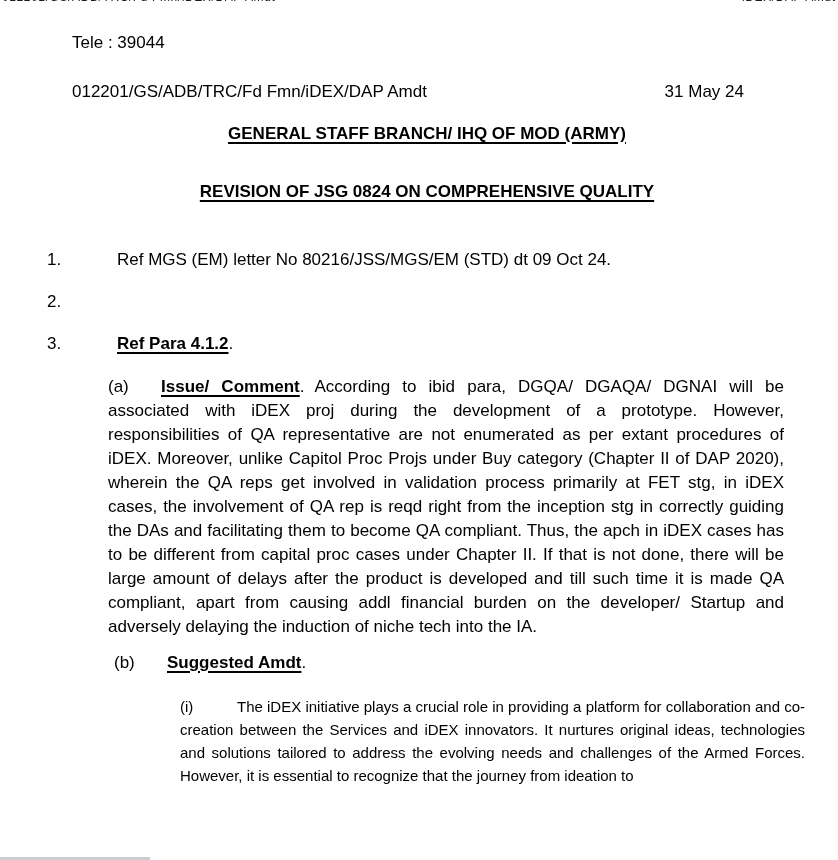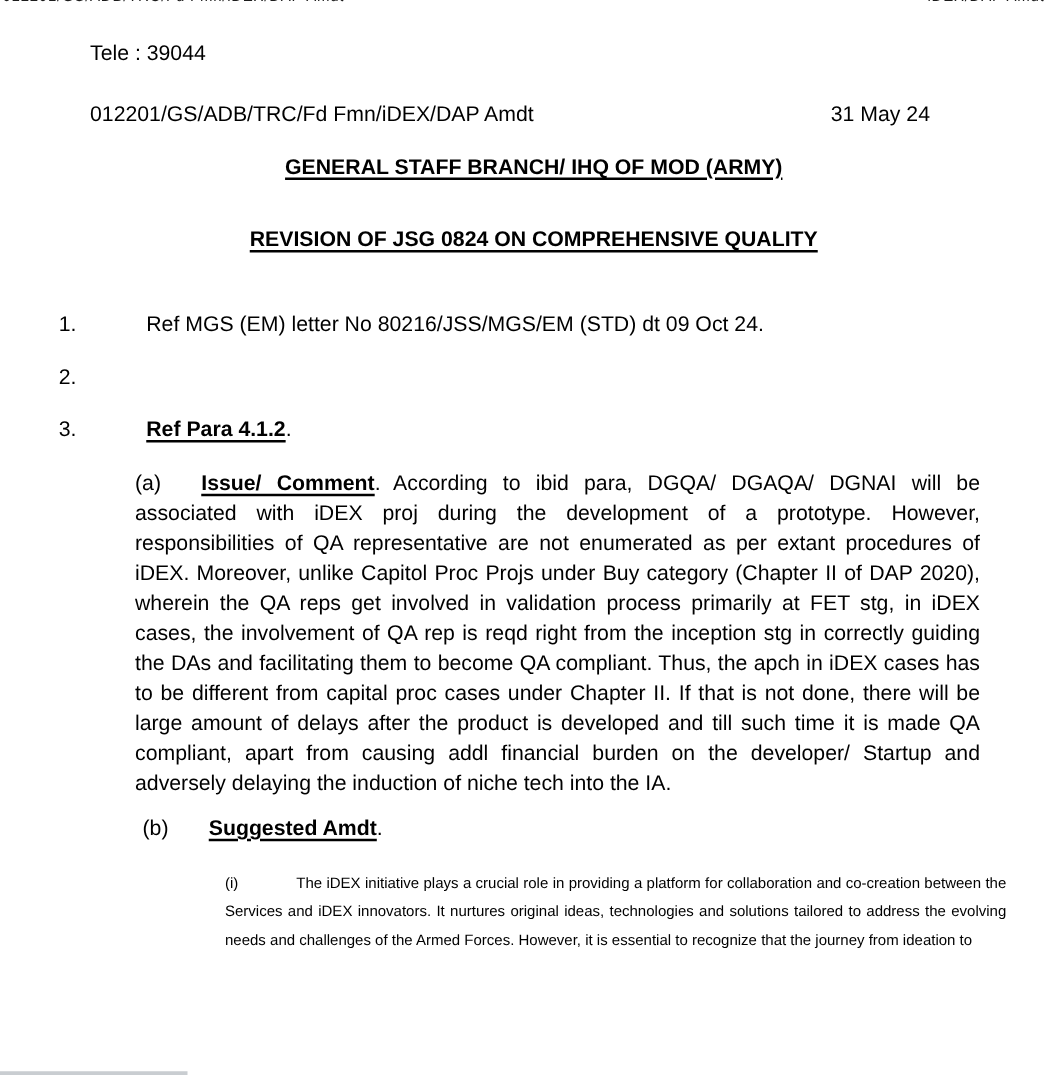--- a/index.html
+++ b/index.html
@@ -90,21 +90,21 @@
   .sub-b-row {
     margin: 14px 0 0 114px;
     line-height: 20px;
     text-align: left;
   }
   .sub-i {
     margin: 22px 0 0 180px;
     width: 625px;
     text-align: justify;
     line-height: 23px;
-    font-size: 12px;
+    font-size: 15px;
   }
   .inline-label-i {
     display: inline-block;
     width: 57px;
   }
   p { margin: 0; }
   .bottom-edge-artifact {
     position: absolute;
     left: 0;
     bottom: 0;

